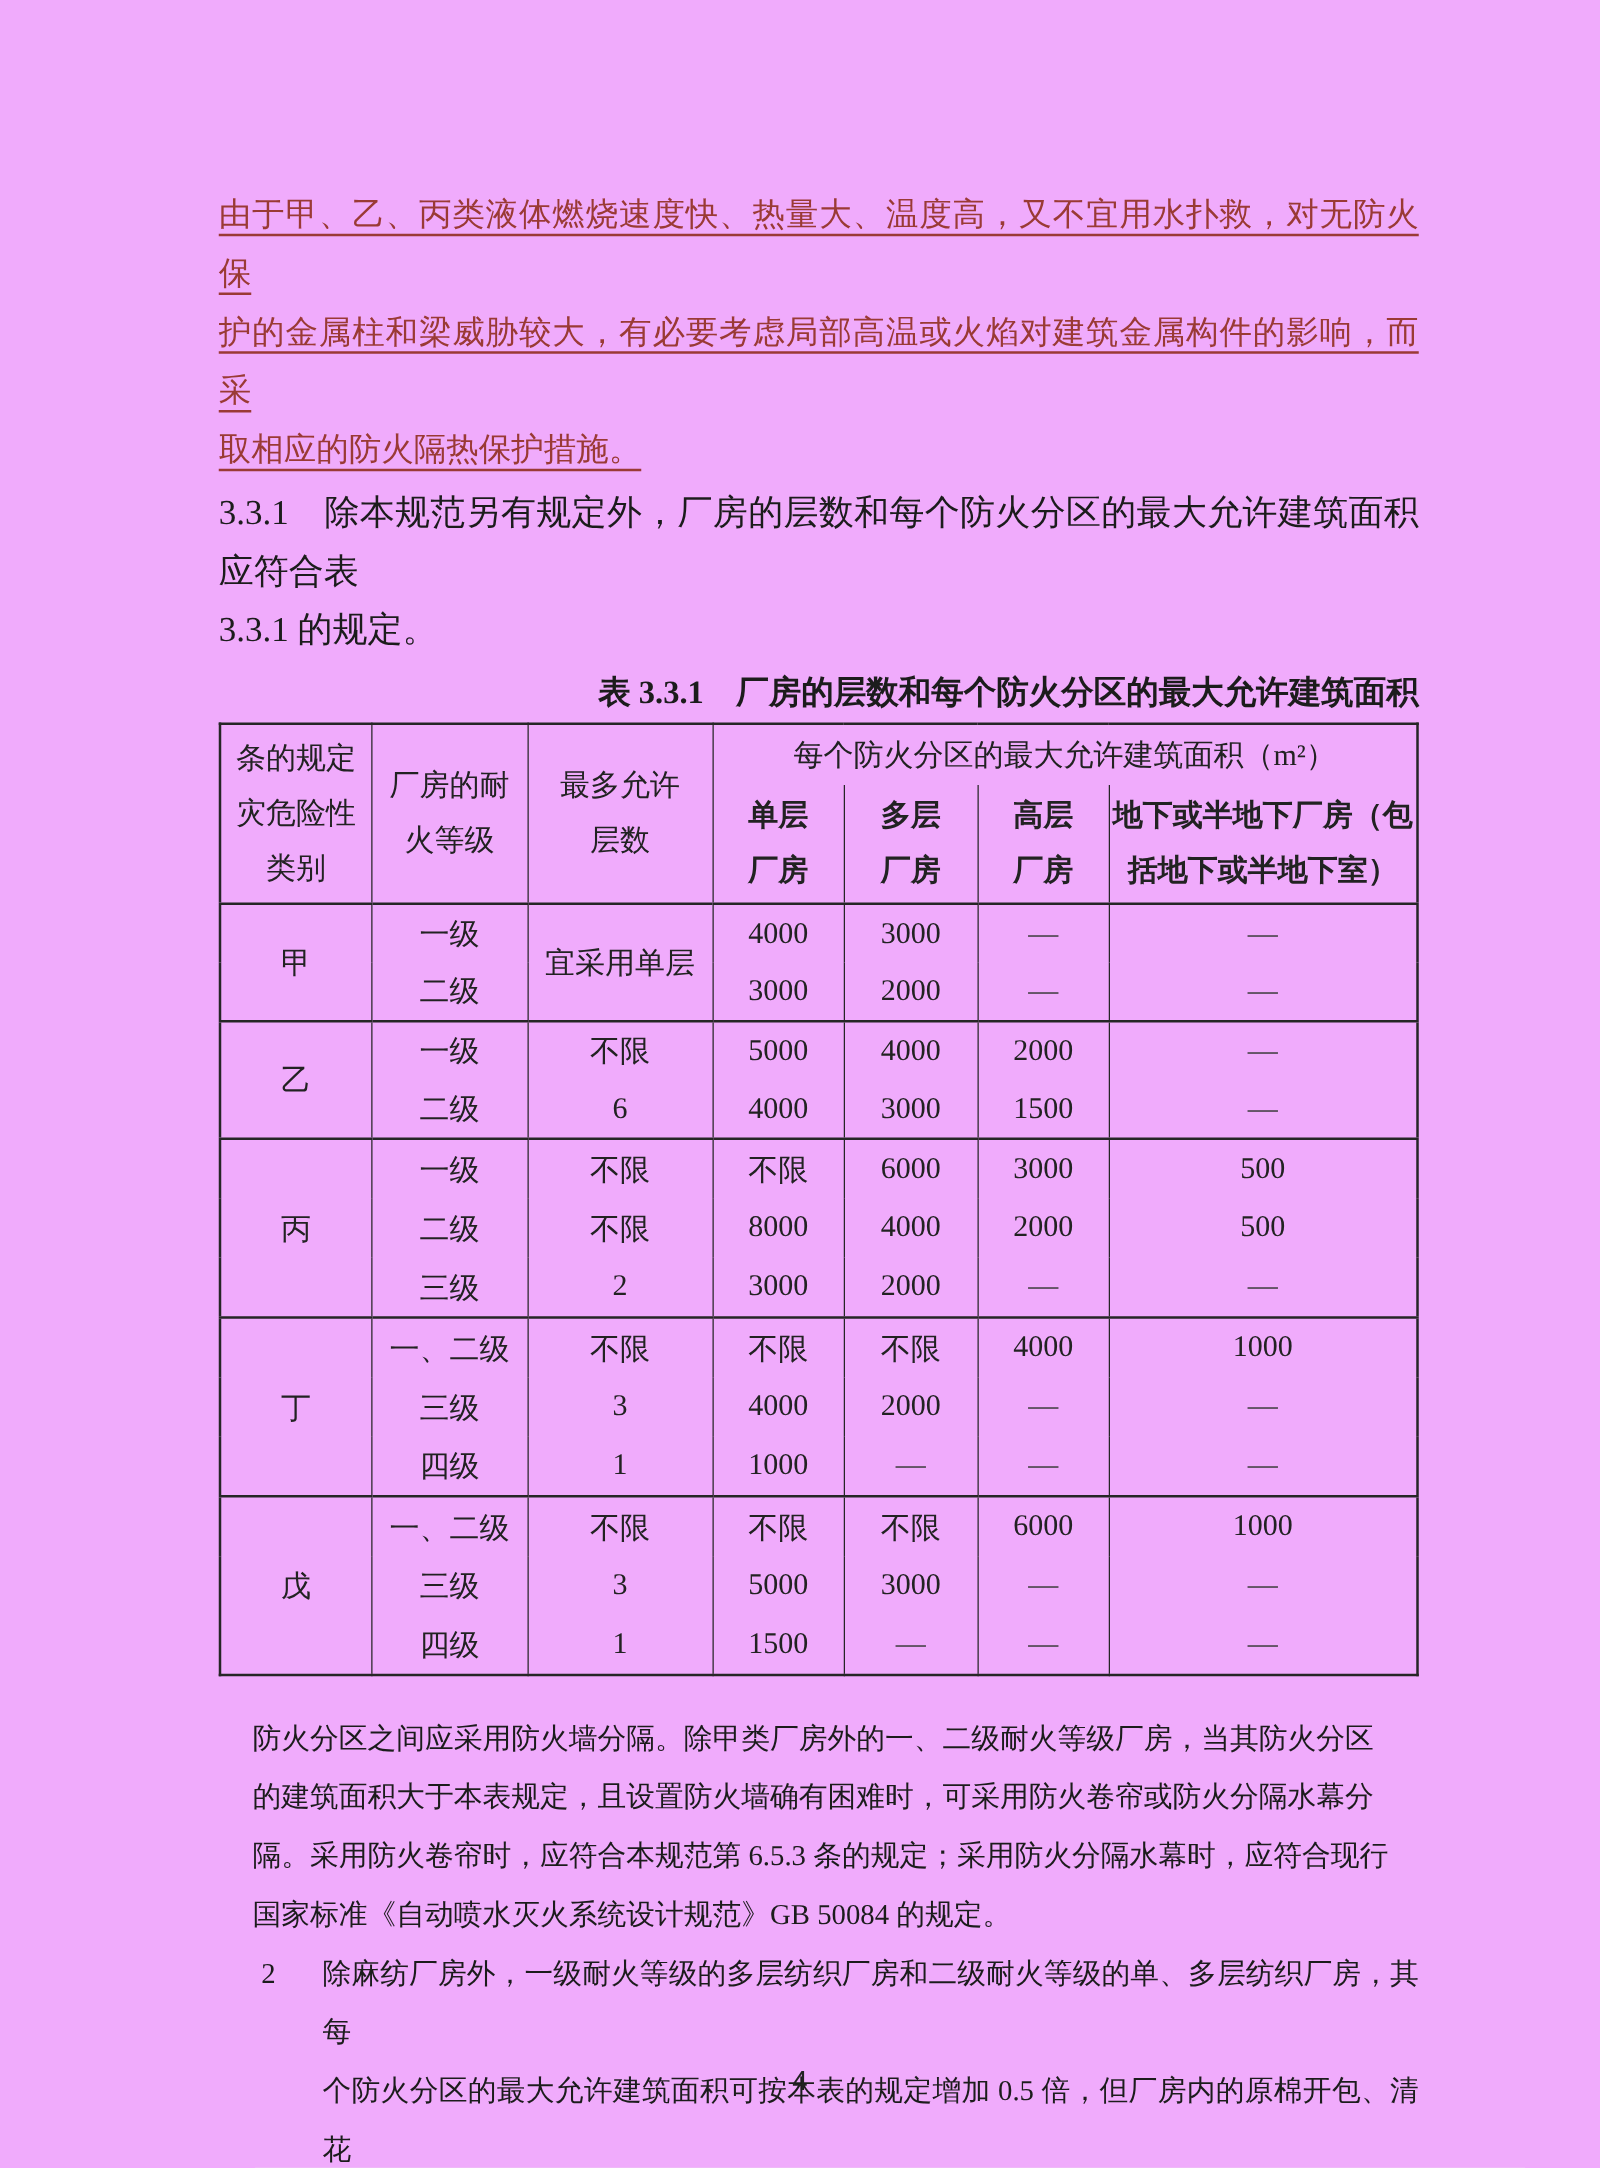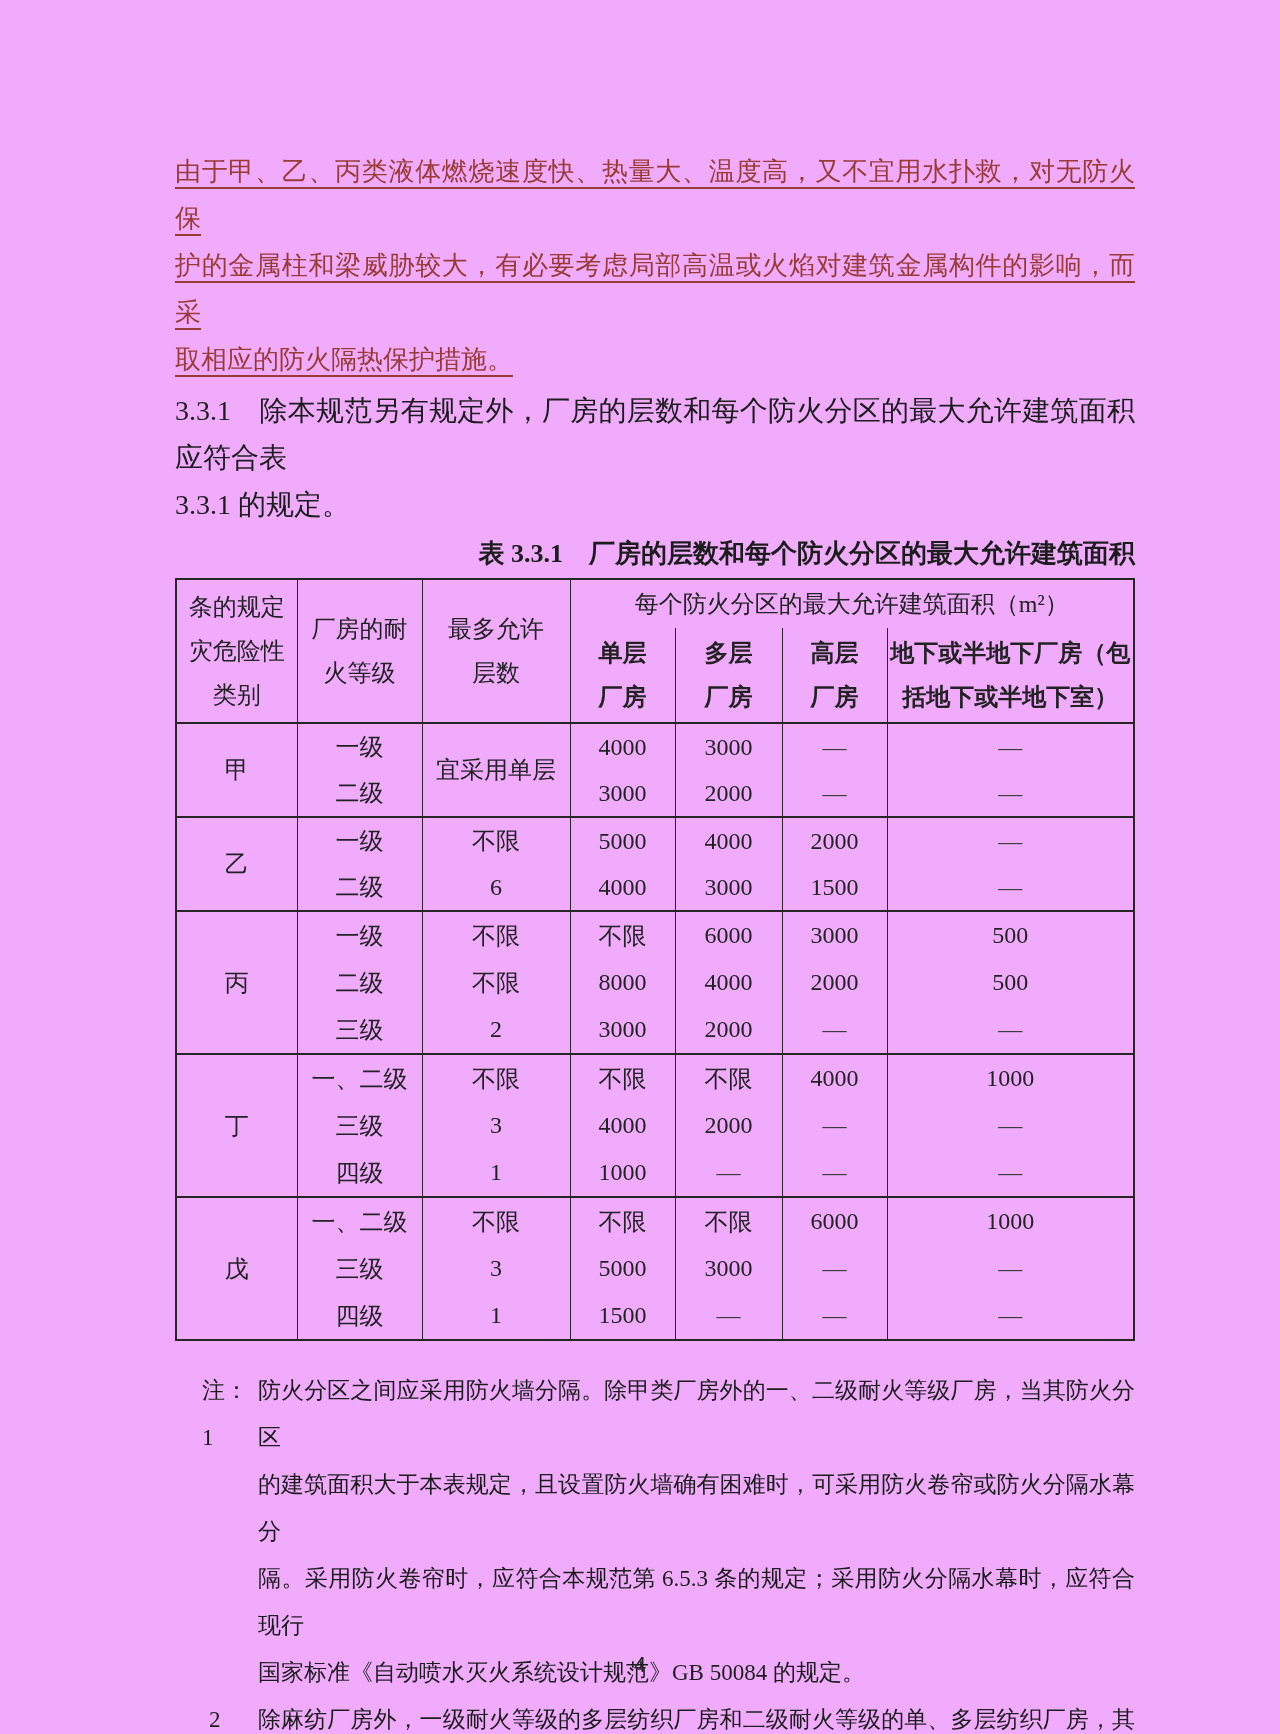--- a/index.html
+++ b/index.html
@@ -260,21 +260,20 @@
           <td>1500</td>
           <td class="dash">—</td>
           <td class="dash">—</td>
           <td class="dash">—</td>
         </tr>
       </tbody>
     </table>
 
     <div class="notes">
       <div class="note-row">
-        <div class="note-marker">注：1</div>
         <div class="note-text pre">防火分区之间应采用防火墙分隔。除甲类厂房外的一、二级耐火等级厂房，当其防火分区
 的建筑面积大于本表规定，且设置防火墙确有困难时，可采用防火卷帘或防火分隔水幕分
 隔。采用防火卷帘时，应符合本规范第 6.5.3 条的规定；采用防火分隔水幕时，应符合现行
 国家标准《自动喷水灭火系统设计规范》GB 50084 的规定。</div>
       </div>
       <div class="note-row">
         <div class="note-marker numonly">2</div>
         <div class="note-text pre">除麻纺厂房外，一级耐火等级的多层纺织厂房和二级耐火等级的单、多层纺织厂房，其每
 个防火分区的最大允许建筑面积可按本表的规定增加 0.5 倍，但厂房内的原棉开包、清花
 车间与厂房内其他部位之间均应采用耐火极限不低于 2.50h 的防火隔墙分隔，需要开设门、

